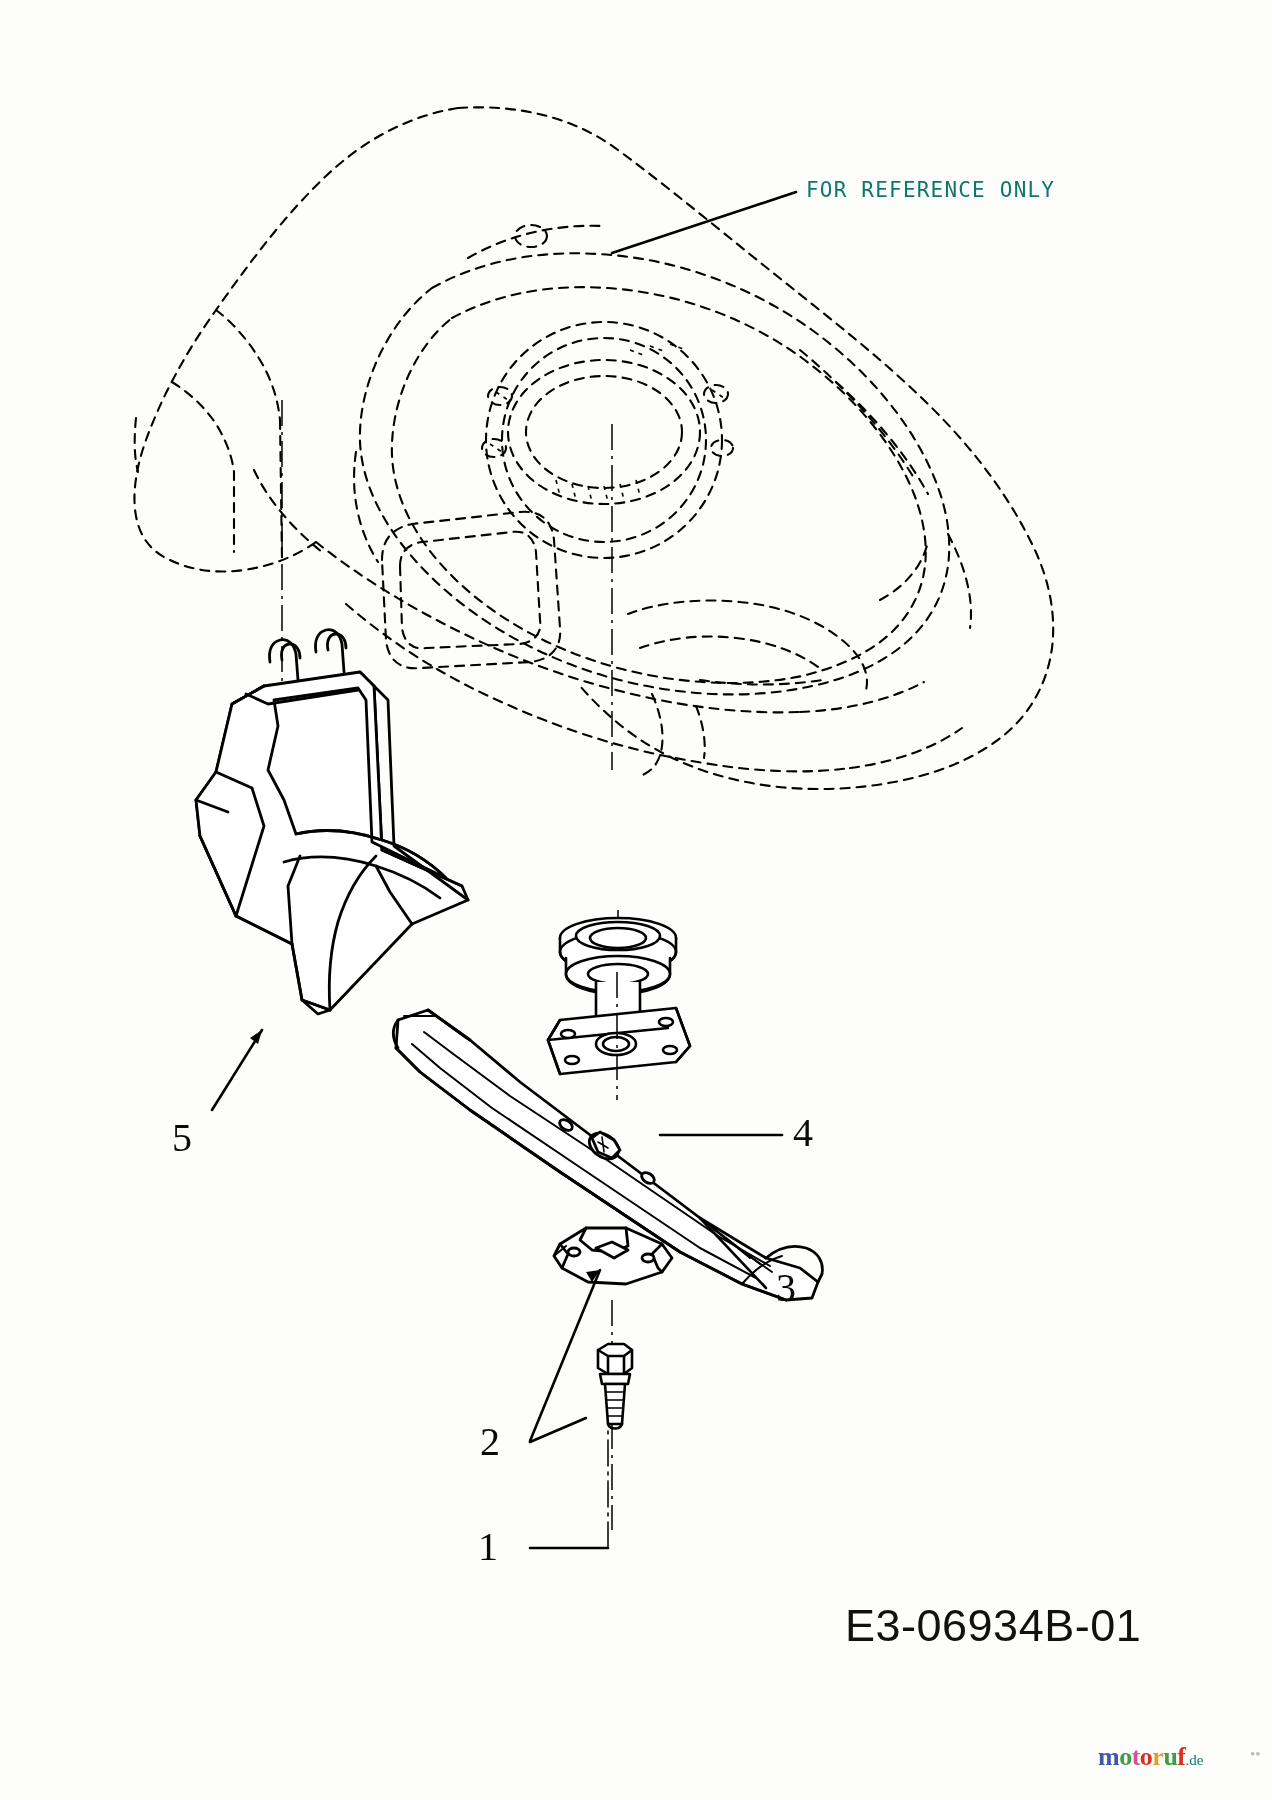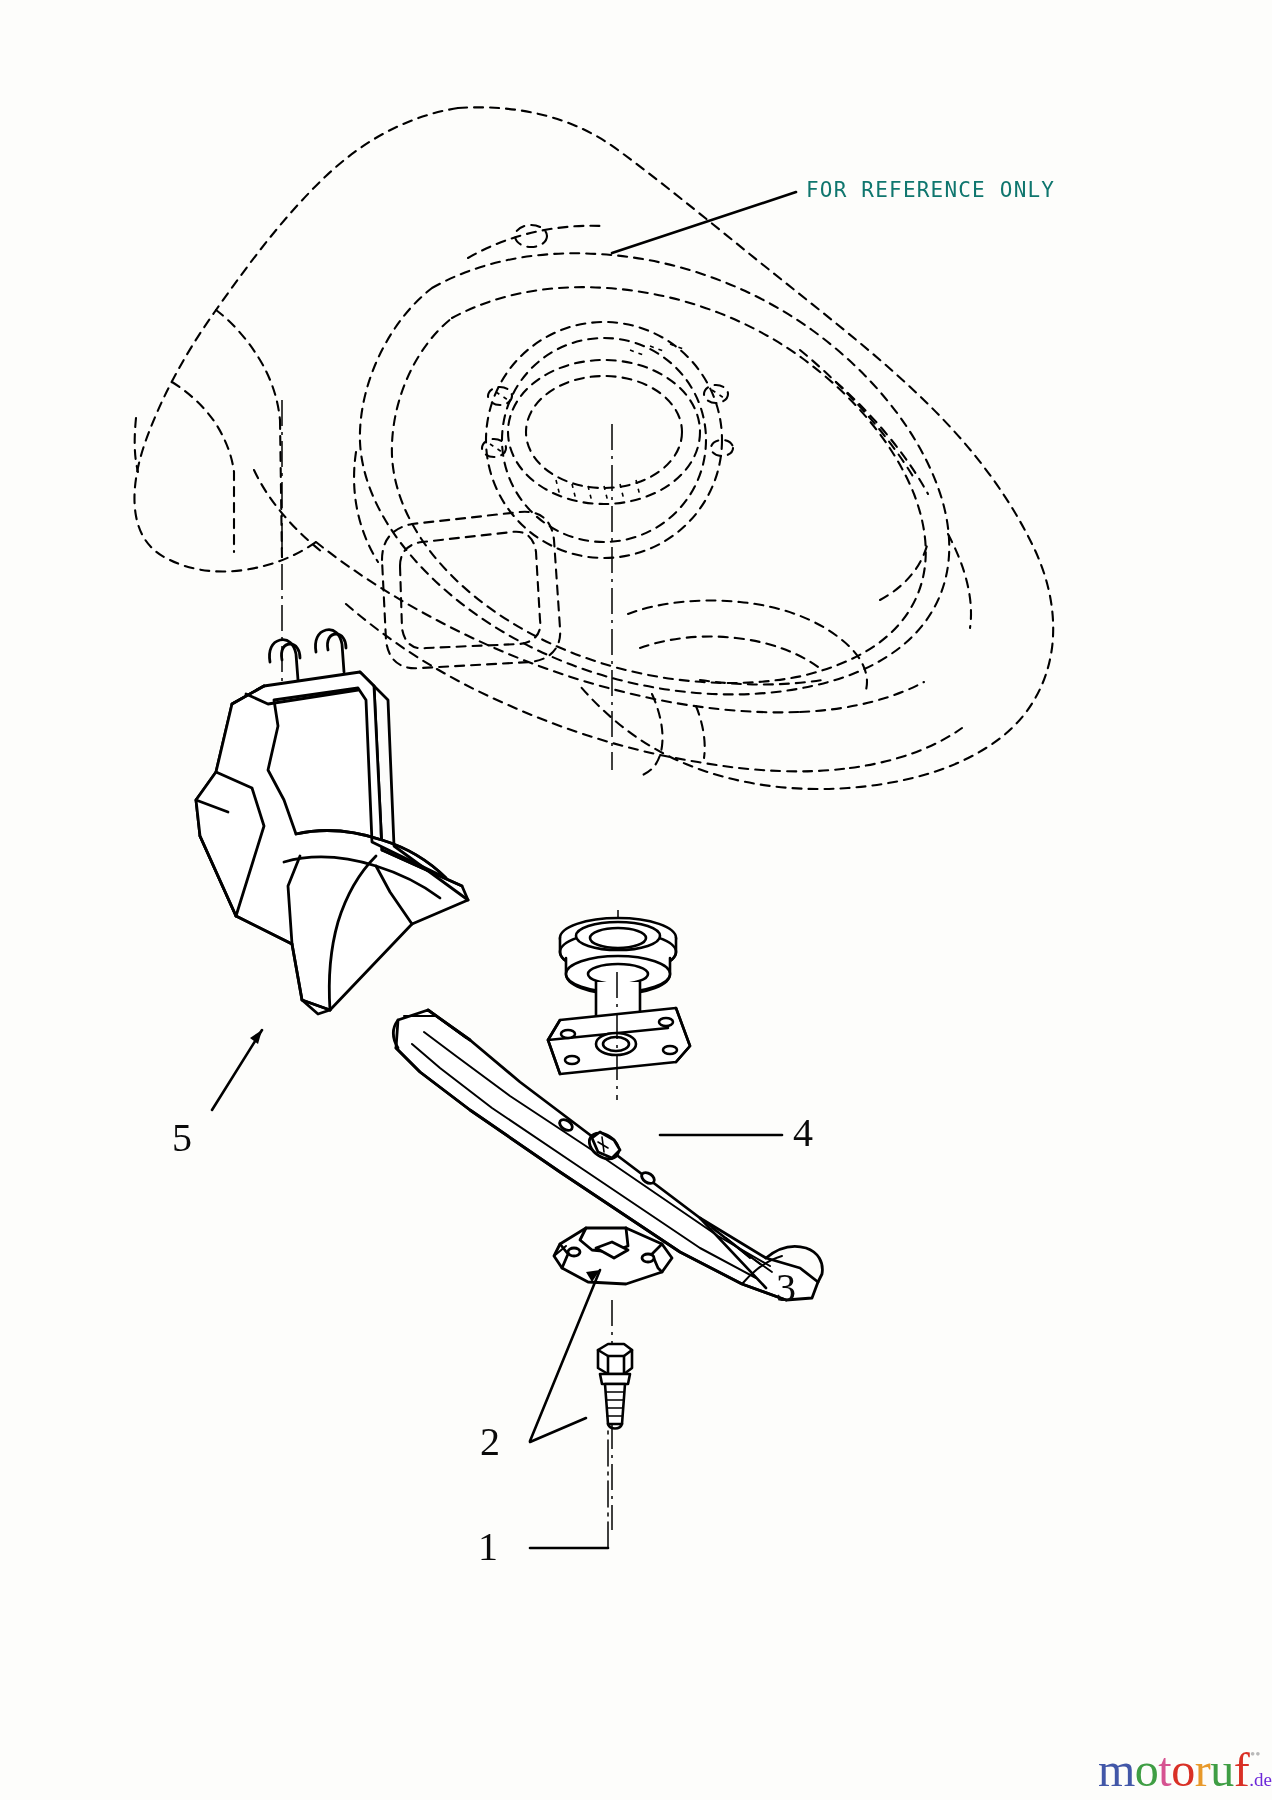--- a/index.html
+++ b/index.html
@@ -60,27 +60,28 @@
     white-space: nowrap;
   }
   .brand {
     position: absolute;
     left: 1098px;
     top: 1742px;
     white-space: nowrap;
     font-family: "Liberation Serif", serif;
   }
   .brand .wordmark {
-    font-size: 48px;
+    font-size: 26px;
     letter-spacing: -0.5px;
+    font-weight: bold;
   }
   .brand .wordmark span { display: inline; }
   .brand .tld {
-    font-size: 19px;
-    color: #6d28d9;
+    font-size: 15px;
+    color: #0f766e;
     letter-spacing: 0px;
   }
   .brand .dots {
     position: absolute;
     left: 152px;
     top: 4px;
     font-size: 15px;
     color: #b9b9b9;
   }
 </style>
@@ -361,19 +362,20 @@
   </svg>
 
   <div class="ref-note">FOR REFERENCE ONLY</div>
 
   <div class="callout" id="callout-1">1</div>
   <div class="callout" id="callout-2">2</div>
   <div class="callout" id="callout-3">3</div>
   <div class="callout" id="callout-4">4</div>
   <div class="callout" id="callout-5">5</div>
 
+  <div class="doc-code">E3-06934B-01</div>
 
   <div class="brand">
     <span class="wordmark" id="brand-wordmark"><span style="color: rgb(66, 87, 168);">m</span><span style="color: rgb(63, 158, 68);">o</span><span style="color: rgb(214, 83, 145);">t</span><span style="color: rgb(217, 48, 37);">o</span><span style="color: rgb(232, 153, 42);">r</span><span style="color: rgb(63, 158, 68);">u</span><span style="color: rgb(217, 48, 37);">f</span></span><span class="tld">.de</span>
     <span class="dots">••</span>
   </div>
 
 </div>
 
 </body></html>

